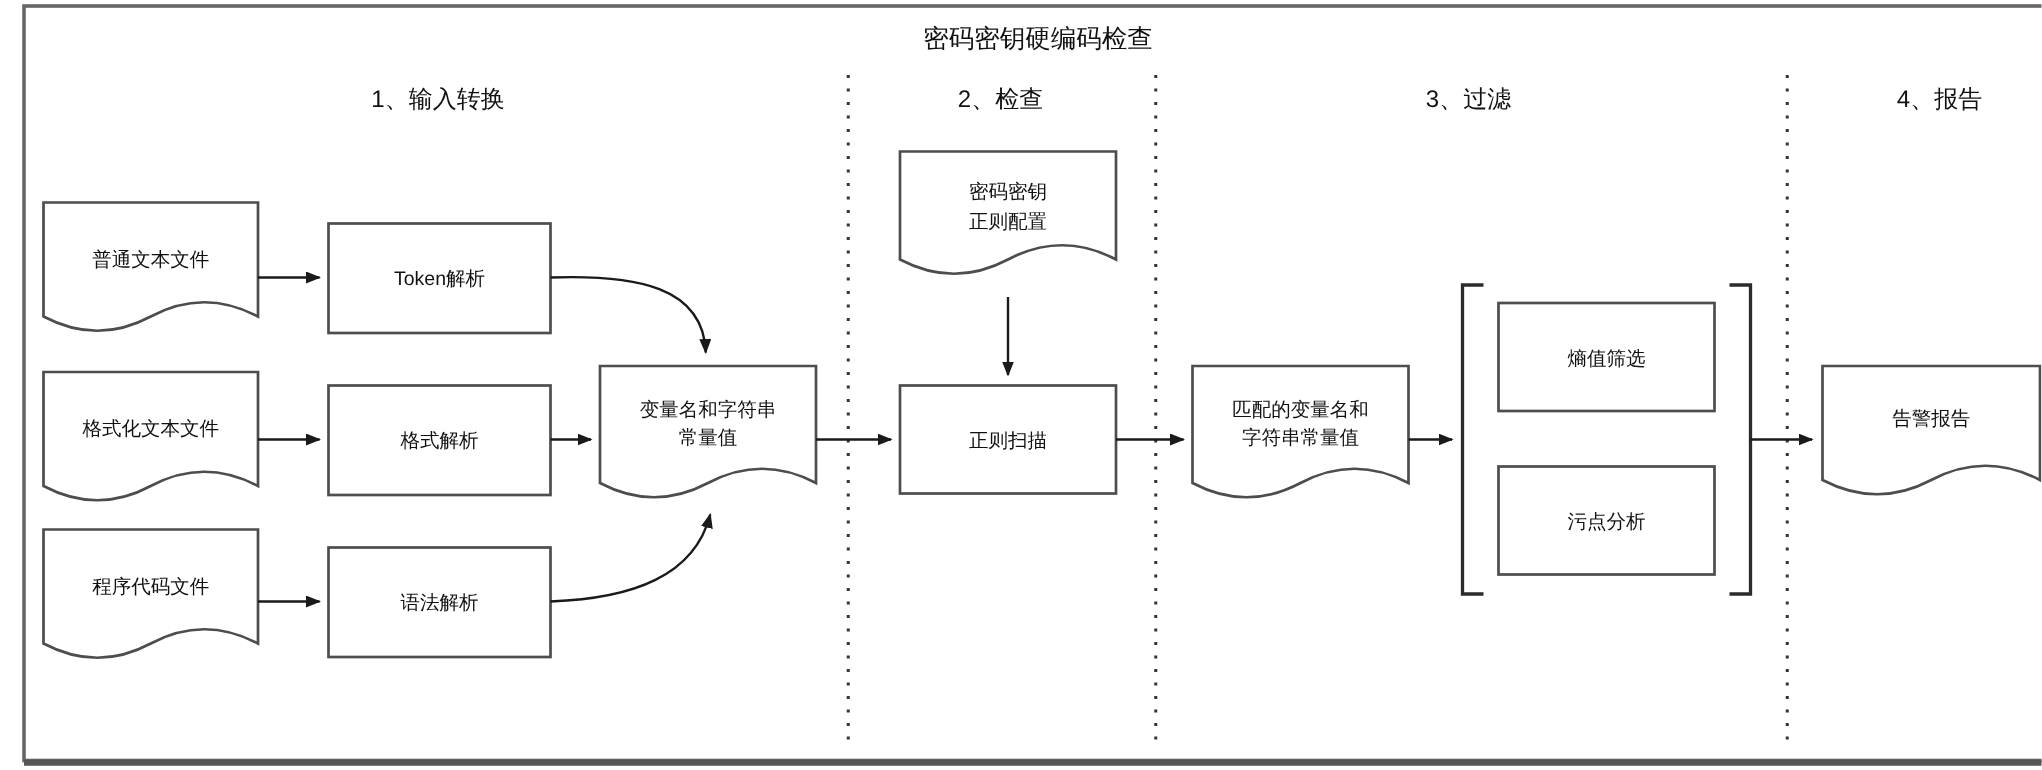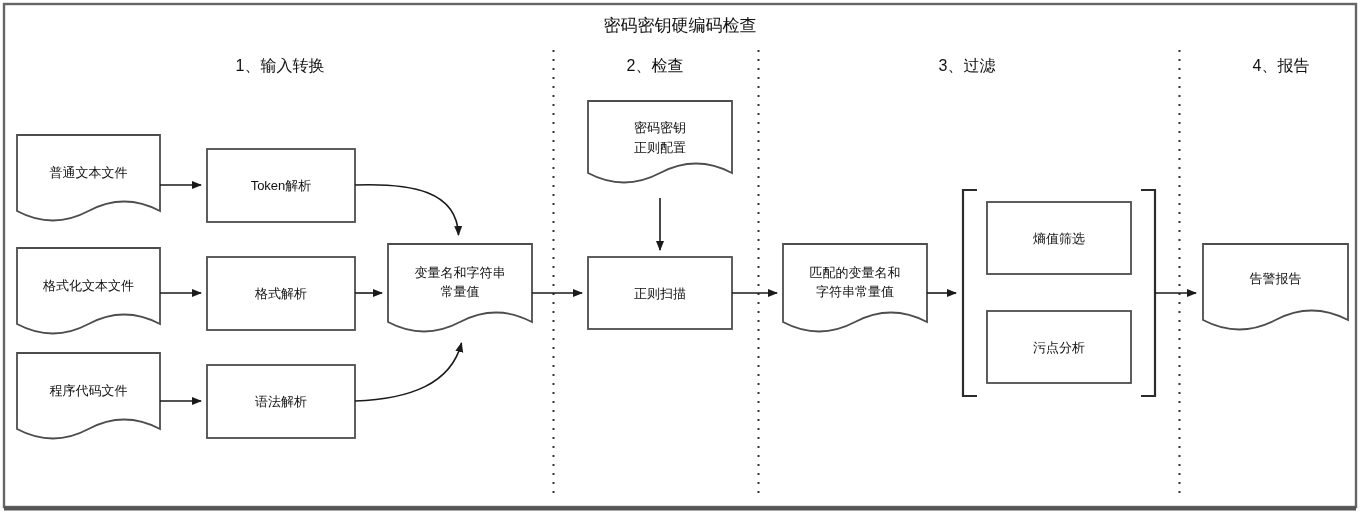--- a/index.html
+++ b/index.html
@@ -6,20 +6,21 @@
     margin: 0;
     padding: 0;
     background: #ffffff;
     font-family: "Liberation Sans", "DejaVu Sans", sans-serif;
   }
   .canvas {
     position: relative;
     width: 1173px;
     height: 513px;
     background: #ffffff;
+    margin-left: 12px;
   }
   svg { display: block; }
   .shape {
     fill: #ffffff;
     stroke: #4d4d4d;
     stroke-width: 1.8;
   }
   .bracket {
     fill: none;
     stroke: #2b2b2b;

